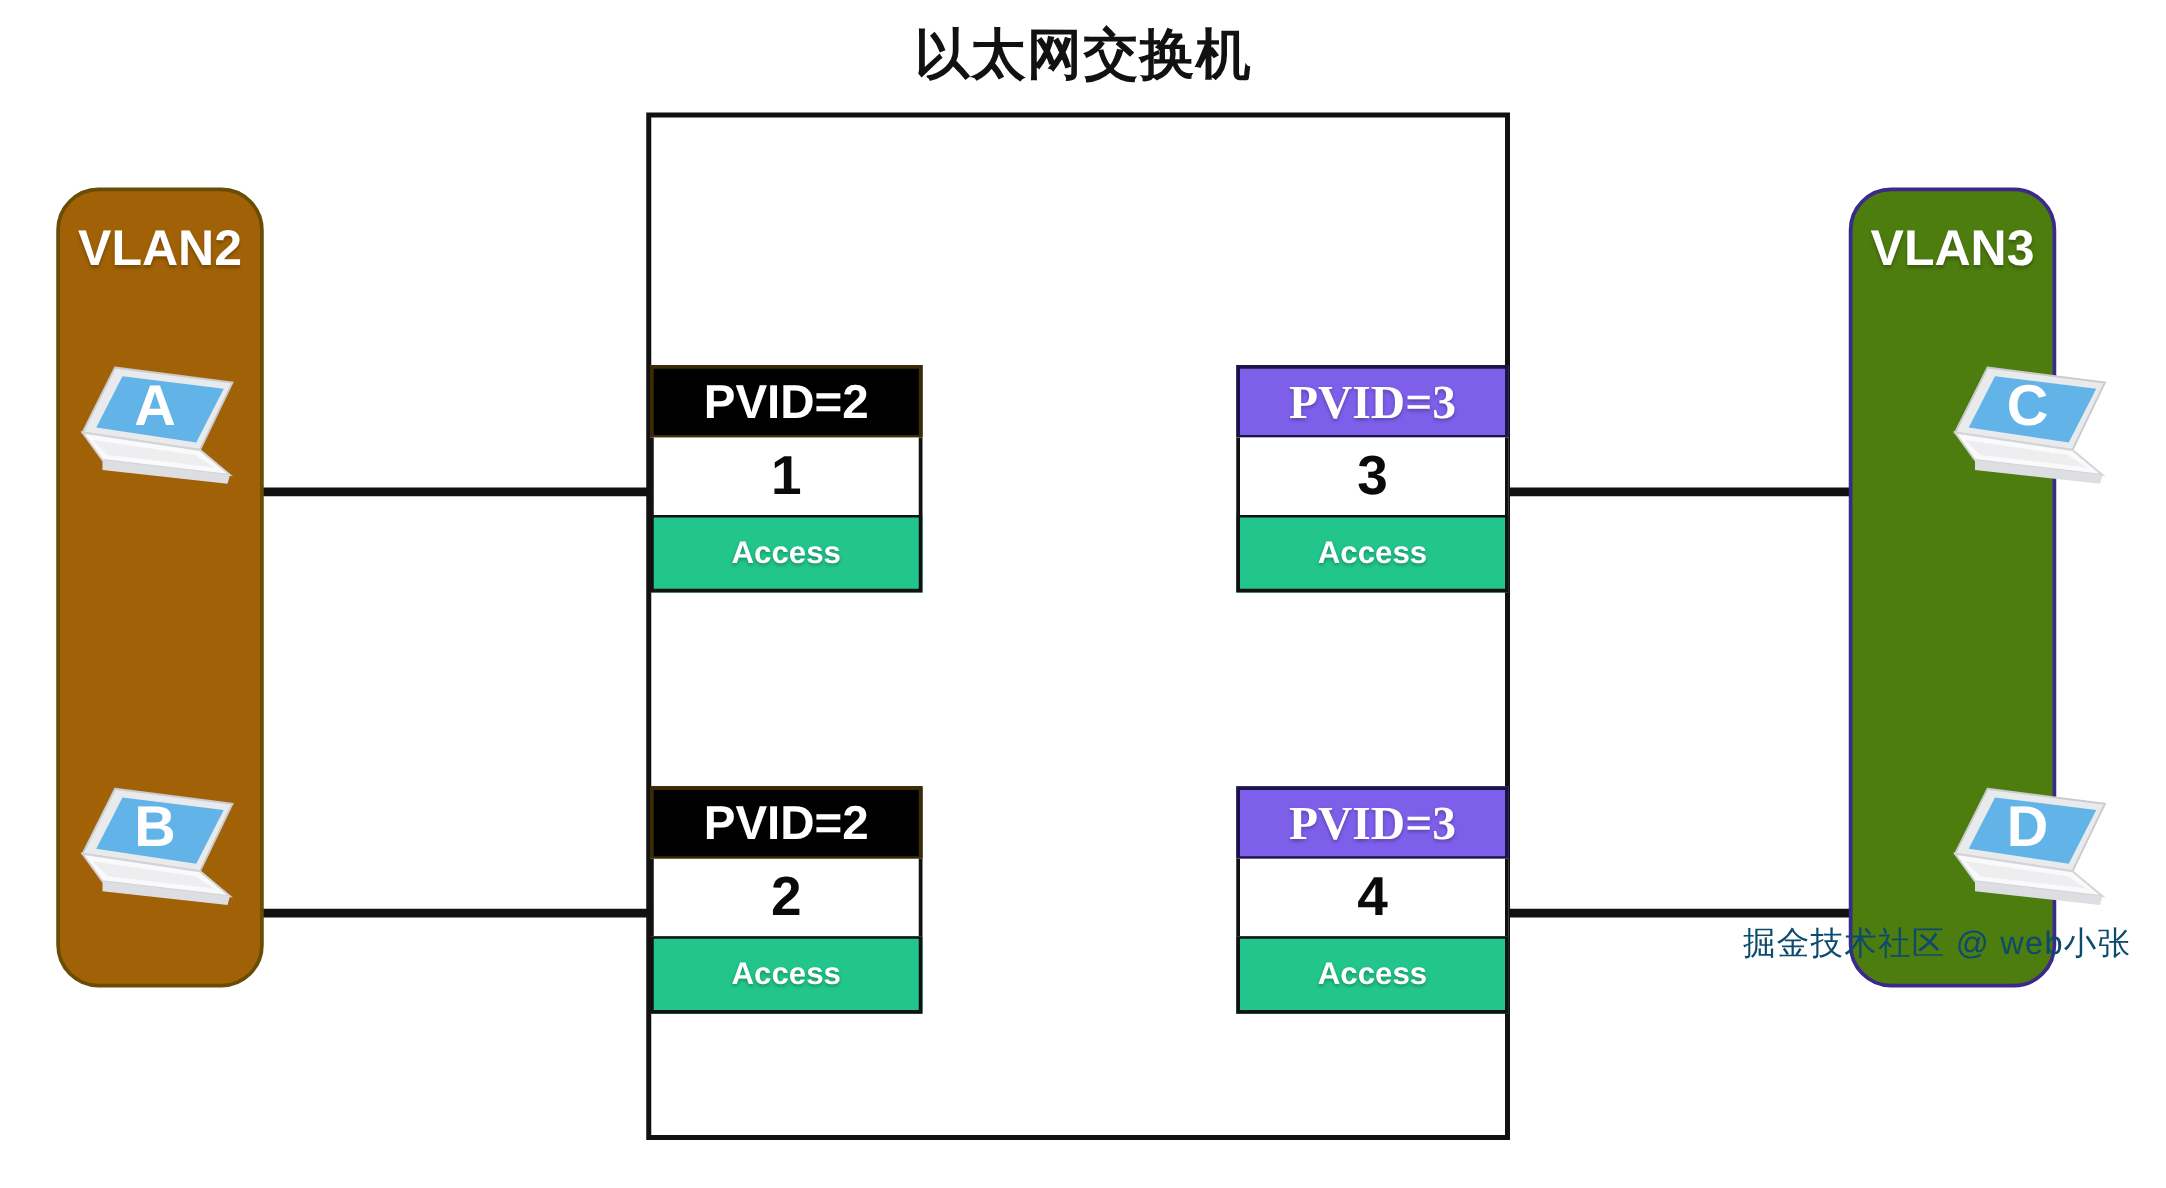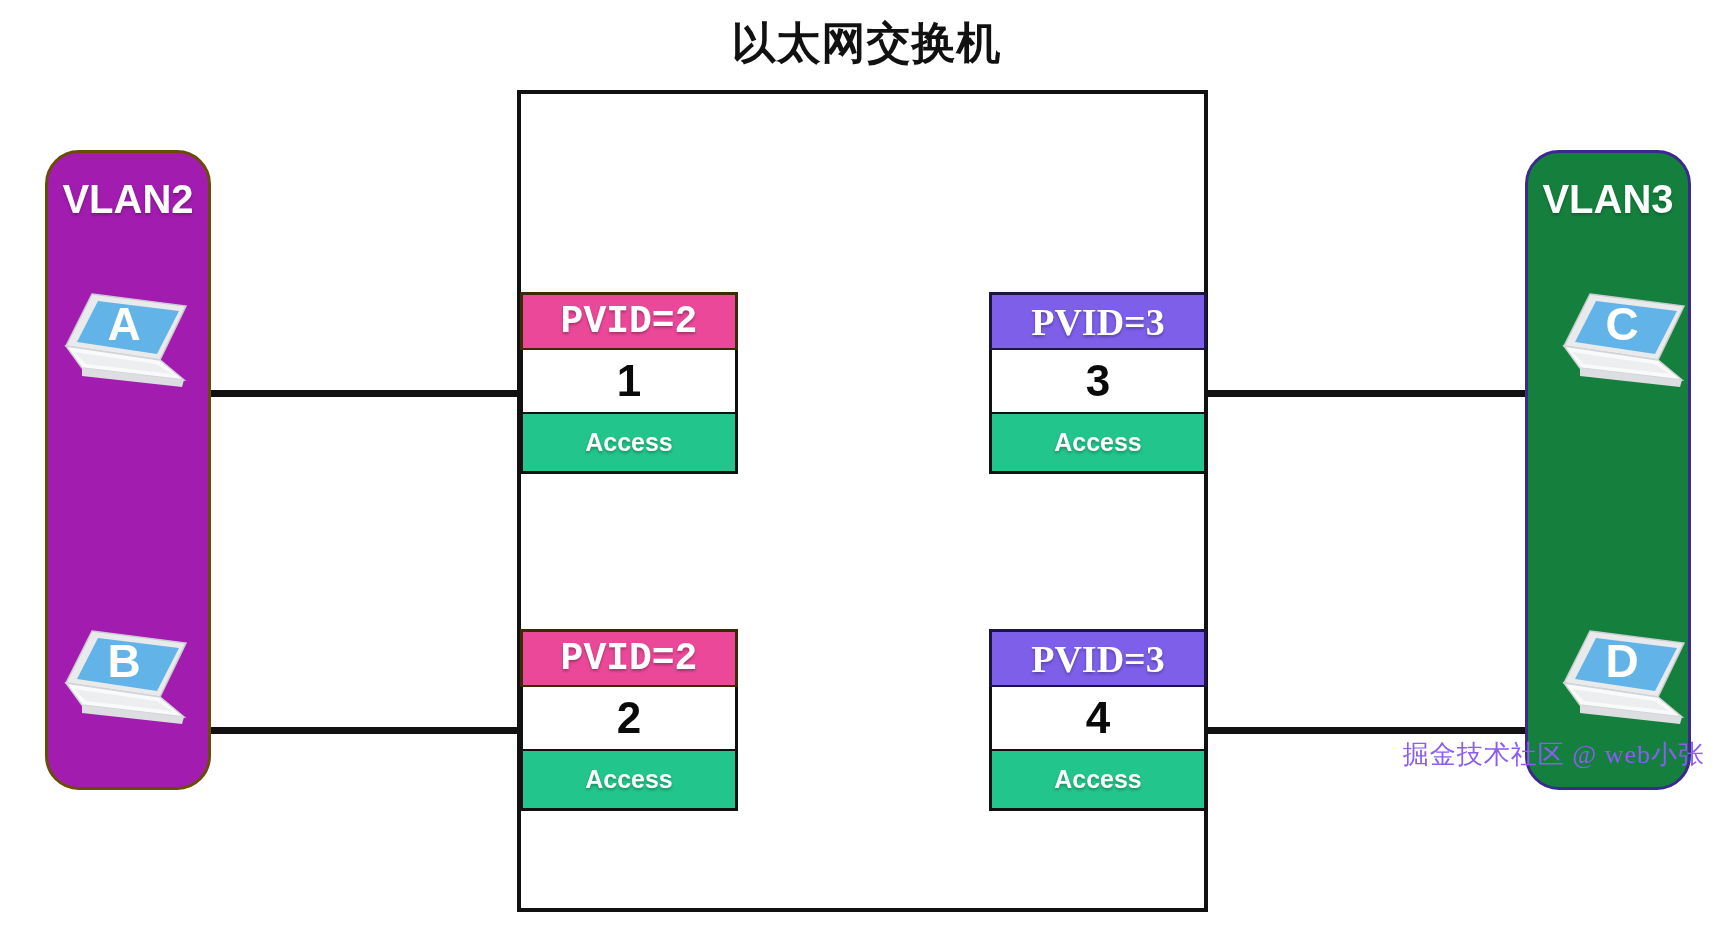--- a/index.html
+++ b/index.html
@@ -22,22 +22,22 @@
     position:absolute;left:517px;top:90px;width:691px;height:822px;
     background:#ffffff;border:4px solid #111111;box-sizing:border-box;
   }
 
   
   .vlan-box{
     position:absolute;width:166px;height:640px;top:150px;
     border-radius:34px;box-sizing:border-box;
     border:3px solid rgba(0,0,0,.55);
   }
-  .vlan-left{left:45px;background:#a21caf;border-color:#6b4c05;}
-  .vlan-right{left:1525px;background:#15803d;border-color:#3b2a8c;}
+  .vlan-left{left:45px;background:#a16207;border-color:#6b4c05;}
+  .vlan-right{left:1479px;background:#4d7c0f;border-color:#3b2a8c;}
   .vlan-label{
     position:absolute;left:0;top:24px;width:100%;text-align:center;
     font-size:40px;font-weight:700;color:#ffffff;
     text-shadow:0 2px 3px rgba(0,0,0,.25);
   }
 
   
   .laptop{position:absolute;width:140px;height:108px;}
   .laptop svg{width:100%;height:100%;display:block;}
   .lap-letter{
@@ -51,40 +51,40 @@
   }
   .port-pvid, .port-num, .port-mode{
     box-sizing:border-box;width:100%;text-align:center;
     line-height:1;display:flex;align-items:center;justify-content:center;
   }
   .port-pvid{
     height:58px;font-size:38px;font-weight:600;color:#ffffff;
     text-shadow:0 2px 3px rgba(0,0,0,.3);
     border:3px solid #20184a;border-bottom-width:2px;
   }
-  .port-pvid.amber{background:#ec4899;border-color:#3a2a06;font-family:Liberation Mono, monospace;}
+  .port-pvid.amber{background:#000000;border-color:#3a2a06;}
   .port-pvid.violet{background:#7D5FEA;border-color:#1b1446;font-family:Liberation Serif, serif;}
   .port-num{
     height:62px;background:#ffffff;font-size:44px;font-weight:700;color:#0a0a0a;
     border:3px solid #111111;border-top-width:0;border-bottom-width:0;
   }
   .port-mode{
     height:62px;background:#22C58B;font-size:25px;font-weight:600;color:#ffffff;
     text-shadow:0 2px 3px rgba(0,0,0,.28);
     border:3px solid #111111;border-top-width:2px;
   }
 
   
   .cable{position:absolute;height:7px;background:#111111;}
 
   
   .watermark{
     position:absolute;right:28px;bottom:22px;
-    font-size:26px;color:#8b5cf6;letter-spacing:1px;
-    font-family:Liberation Serif, serif;
+    font-size:26px;color:#0c4a6e;letter-spacing:1px;
+    font-family:Liberation Sans, sans-serif;
     white-space:nowrap;
   }
 </style>
 </head>
 <body>
 
 <div id="stage">
 
   <div class="diagram-title">以太网交换机</div>
 

